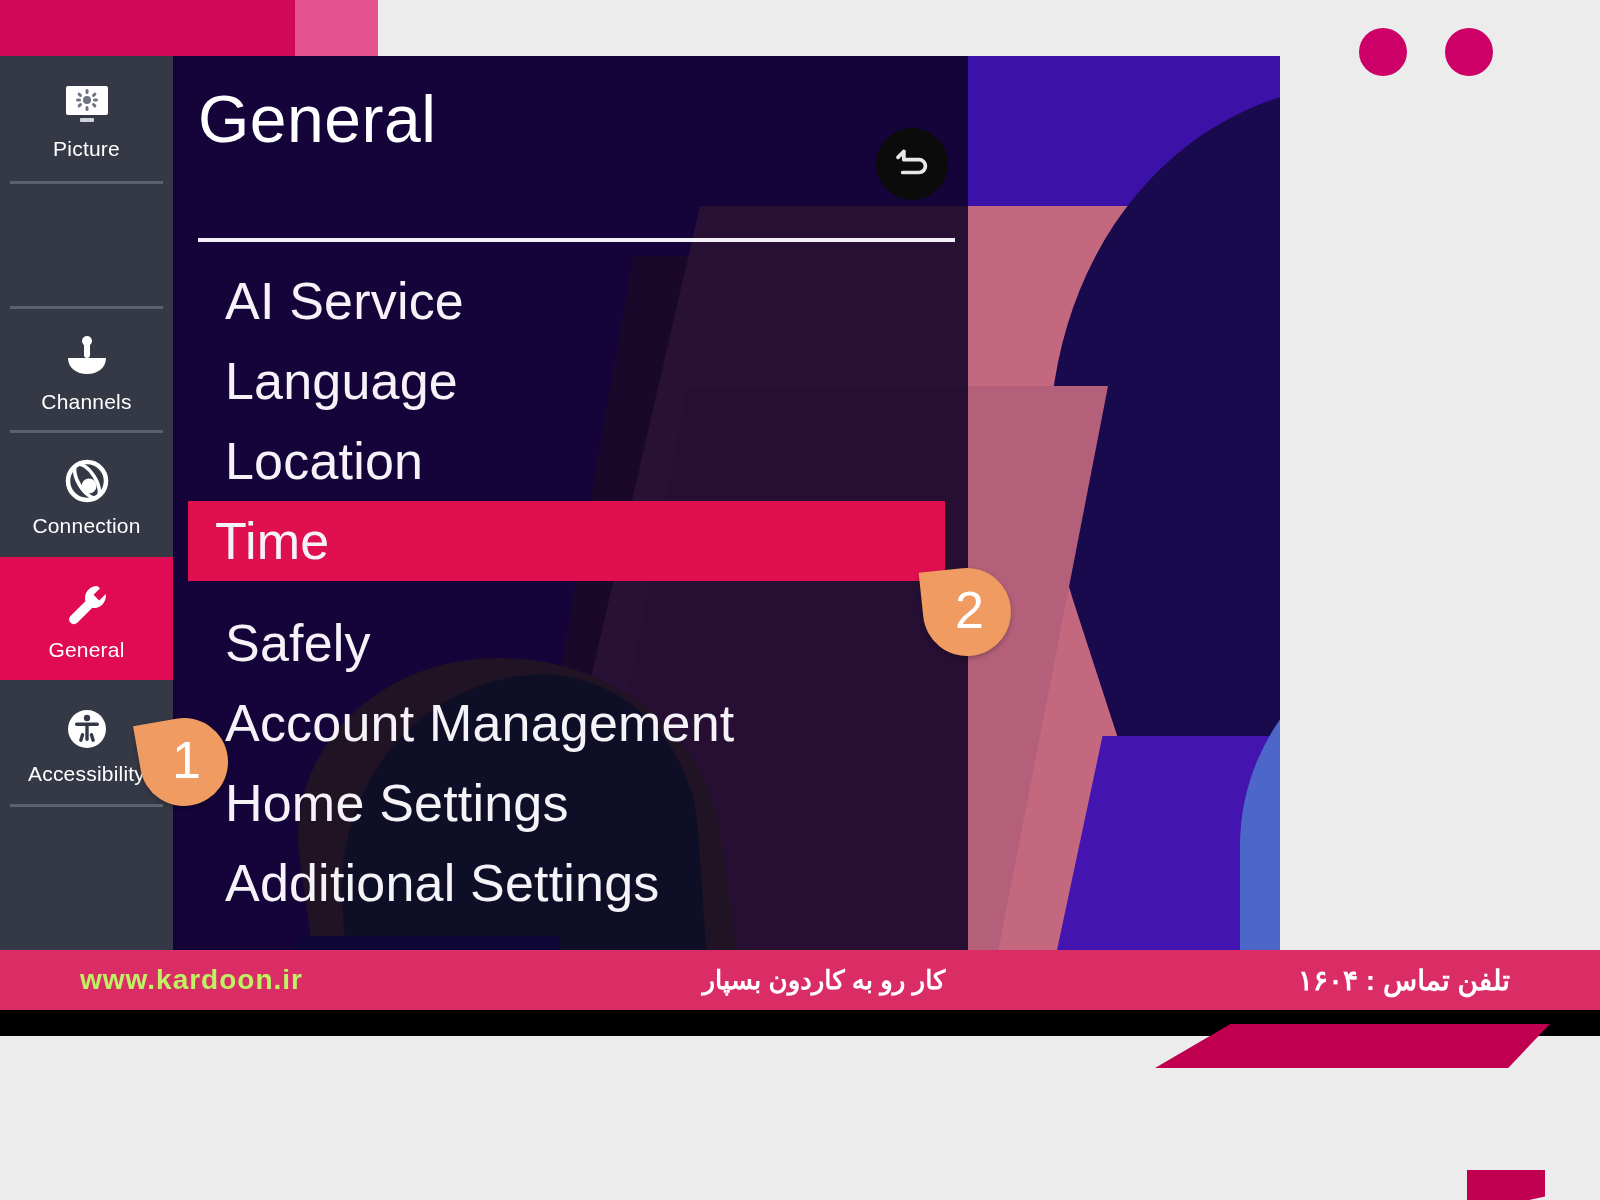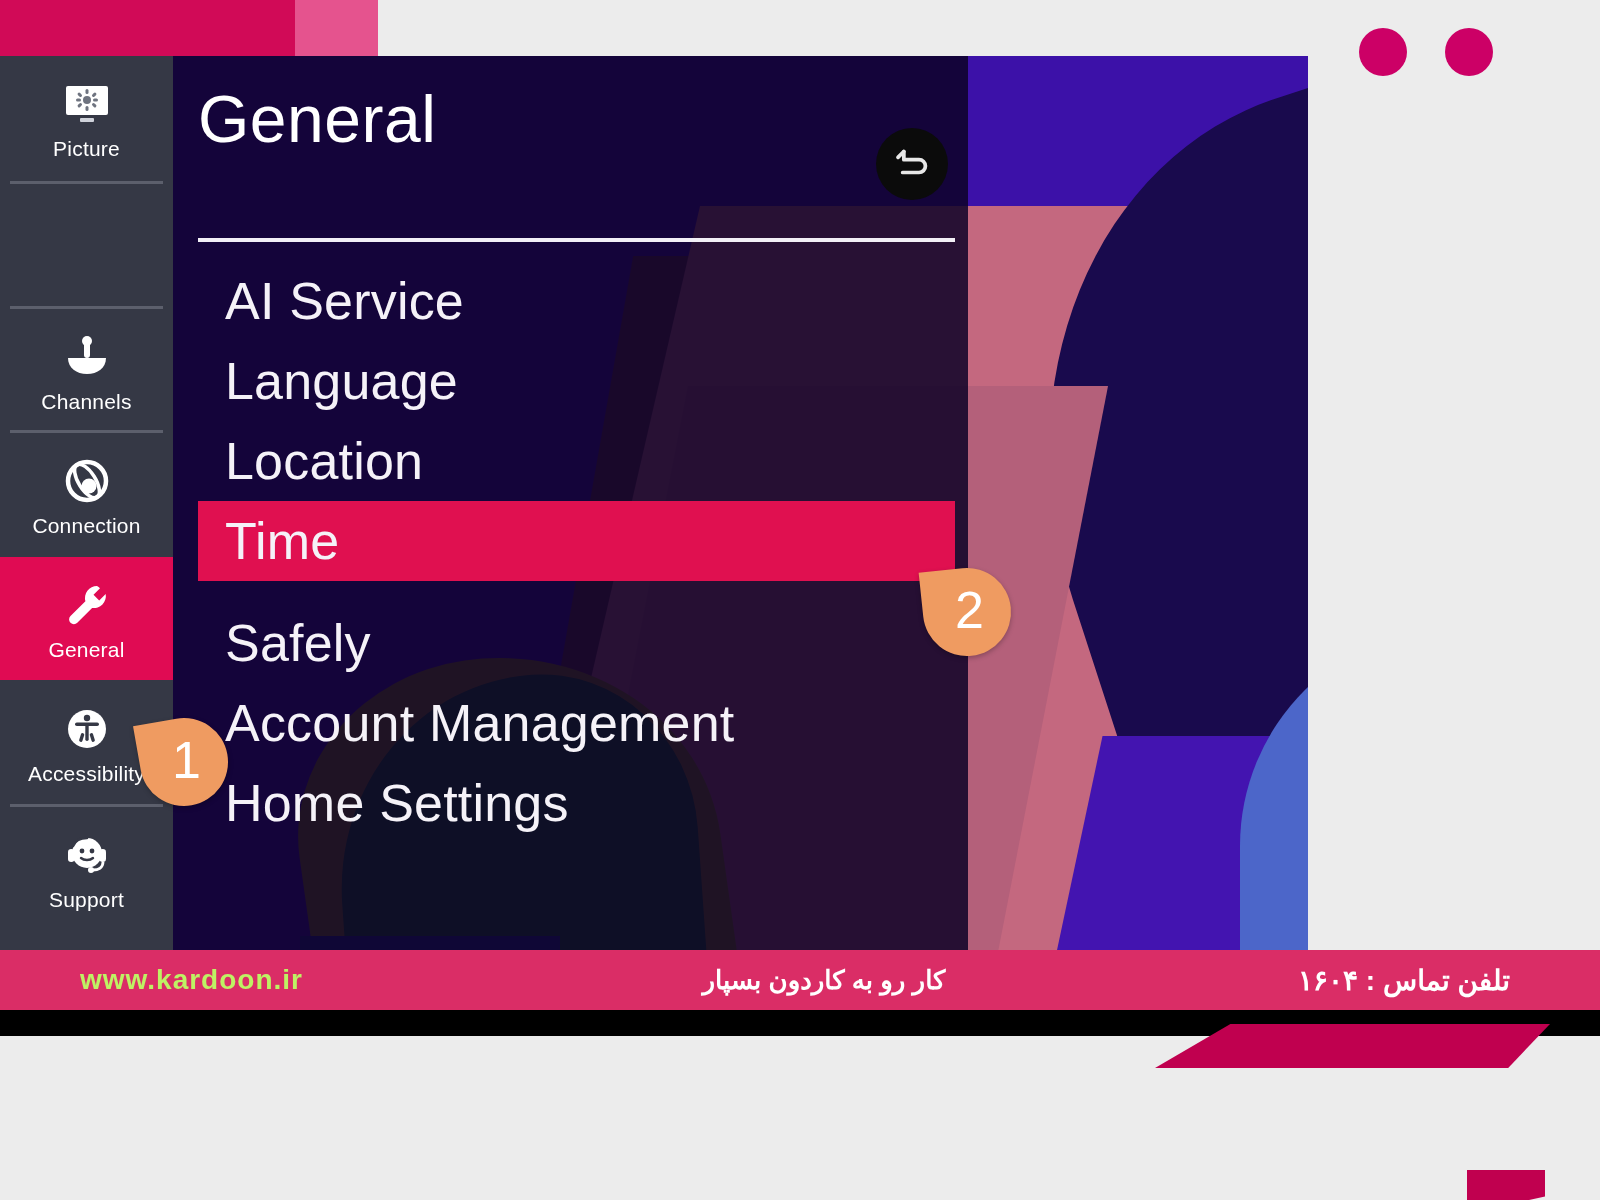--- a/index.html
+++ b/index.html
@@ -12,21 +12,21 @@
   .stage{position:relative;width:1600px;height:1200px;background:#ececec;}
 
   
   .topbar-dark{position:absolute;left:0;top:0;width:295px;height:56px;background:#d10a57;}
   .topbar-light{position:absolute;left:295px;top:0;width:83px;height:56px;background:#e5538e;}
   .dot{position:absolute;top:28px;width:48px;height:48px;border-radius:50%;background:#cc0066;z-index:9;}
   .dot-a{left:1359px;}
   .dot-b{left:1445px;}
 
   
-  .tv{position:absolute;left:0;top:56px;width:1280px;height:954px;overflow:hidden;background:#4c1d95;padding-left:28px;}
+  .tv{position:absolute;left:0;top:56px;width:1280px;height:954px;overflow:hidden;background:#4c1d95;}
 
   
   .wp{position:absolute;inset:0;}
   .wp .layerA{position:absolute;inset:0;background:#3c11a8;}
   .wp .shape-navy{
     position:absolute;left:945px;top:150px;width:760px;height:900px;
     background:#190a4d;
     transform:rotate(-18deg);transform-origin:top left;border-radius:46% 0 0 0;
   }
   .wp .shape-rose{
@@ -101,21 +101,21 @@
   }
   .back-btn svg{width:42px;height:42px;}
   .title-rule{position:absolute;left:25px;top:182px;width:757px;height:4px;background:#f2f0f6;}
 
   .menu-list{position:absolute;left:0;top:205px;width:795px;}
   .menu-item{
     position:relative;height:80px;display:flex;align-items:center;padding-left:52px;
     box-sizing:border-box;
   }
   .menu-item .txt{font-size:52px;color:#f5f2f8;line-height:1;letter-spacing:.2px;}
-  .menu-item.sel{background:#e01050;width:757px;margin-left:25px;padding-left:27px;}
+  .menu-item.sel{background:#e01050;width:757px;margin-left:15px;padding-left:27px;}
 
   
   .pin{
     position:absolute;width:88px;height:88px;background:#ef9b61;
     border-radius:0 50% 50% 50%;
     display:flex;align-items:center;justify-content:center;
     color:#fff;font-size:52px;line-height:1;z-index:20;
     box-shadow:0 2px 5px rgba(0,0,0,.25);
   }
   .pin span{transform:translate(2px,-2px);}
@@ -265,38 +265,20 @@
               <rect x="21.3" y="17" width="3.4" height="18" rx="1.7"></rect>
               <rect x="16" y="27" width="3.4" height="9" rx="1.7" transform="rotate(18 17.7 31.5)"></rect>
               <rect x="26.6" y="27" width="3.4" height="9" rx="1.7" transform="rotate(-18 28.3 31.5)"></rect>
             </g>
           </svg>
         </span>
         <span class="lbl">Accessibility</span>
       </div>
       <div class="side-sep" style="top:748px;"></div>
 
-      <div class="side-item" style="top:751px;">
-        <span class="ic">
-          <svg width="48" height="46" viewBox="0 0 48 46">
-            <circle cx="24" cy="21" r="15" fill="#fff"></circle>
-            <g fill="#353845">
-              <circle cx="19" cy="19" r="2.4"></circle>
-              <circle cx="29" cy="19" r="2.4"></circle>
-              <path d="M18 26c3 2.6 9 2.6 12 0" stroke="#353845" stroke-width="2.4" fill="none" stroke-linecap="round"></path>
-              <path d="M10 14c2-5 6-8 14-8" stroke="#353845" stroke-width="2.6" fill="none" stroke-linecap="round"></path>
-            </g>
-            <rect x="5" y="17" width="6.5" height="13" rx="3.2" fill="#fff"></rect>
-            <rect x="36.5" y="17" width="6.5" height="13" rx="3.2" fill="#fff"></rect>
-            <path d="M40 30c0 6-5 8-10 8" stroke="#fff" stroke-width="2.8" fill="none"></path>
-            <circle cx="28" cy="38" r="3" fill="#fff"></circle>
-          </svg>
-        </span>
-        <span class="lbl">Support</span>
-      </div>
 
     </div>
 
     <div class="panel">
 
       <div class="panel-title">General</div>
 
       <div class="back-btn">
         <span>
           <svg viewBox="0 0 36 36">
@@ -322,20 +304,23 @@
           <span class="txt">Time</span>
         </div>
         <div class="menu-item" style="margin-top:22px;">
           <span class="txt">Safely</span>
         </div>
         <div class="menu-item">
           <span class="txt">Account Management</span>
         </div>
         <div class="menu-item">
           <span class="txt">Home Settings</span>
+        </div>
+        <div class="menu-item">
+          <span class="txt">Additional Settings</span>
         </div>
       </div>
 
     </div>
 
     <div class="pin pin-1">
       <span>1</span>
     </div>
     <div class="pin pin-2">
       <span>2</span>

